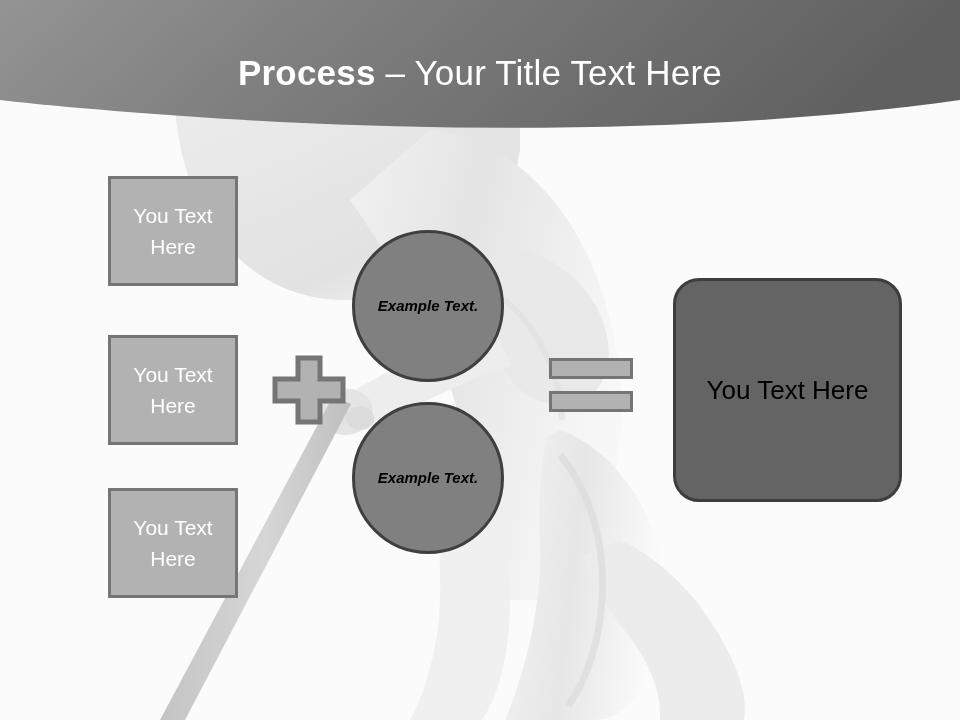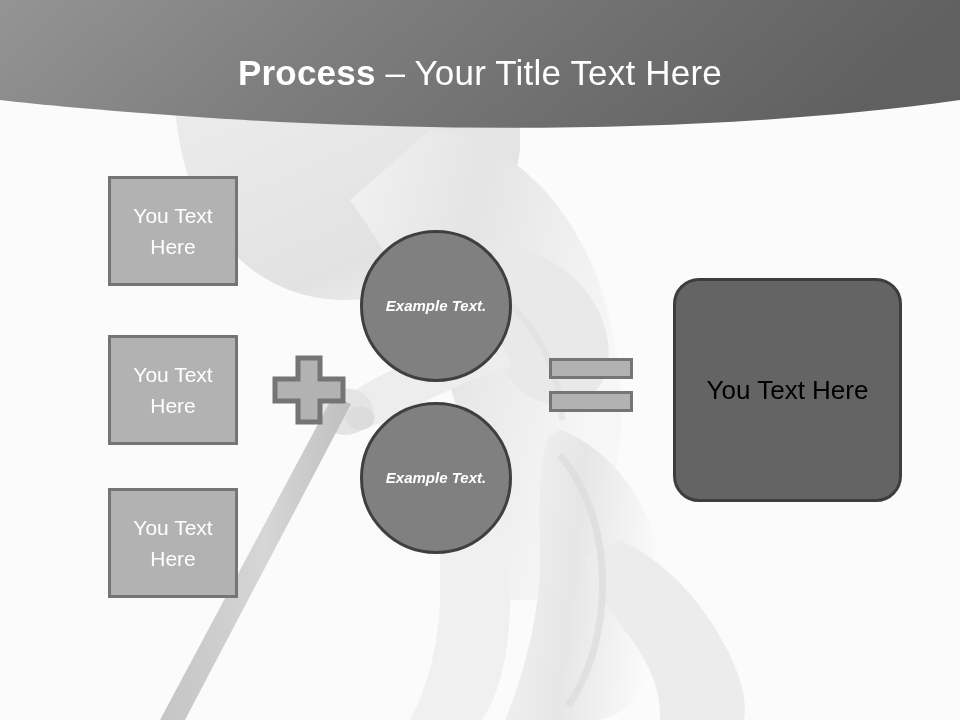--- a/index.html
+++ b/index.html
@@ -84,32 +84,32 @@
     position: absolute;
     left: 272px;
     top: 355px;
     width: 74px;
     height: 70px;
   }
 
   
   .circle-node {
     position: absolute;
-    left: 360px;
+    left: 352px;
     width: 152px;
     height: 152px;
     border-radius: 50%;
     background: #808080;
     border: 3px solid #3f3f3f;
     box-sizing: border-box;
     display: flex;
     align-items: center;
     justify-content: center;
     text-align: center;
-    color: #ffffff;
+    color: #000000;
     font-size: 15px;
     line-height: 22px;
     font-weight: bold;
     font-style: italic;
   }
   #circle-node-1 { top: 230px; }
   #circle-node-2 { top: 402px; }
 
   
   .equals-op {

